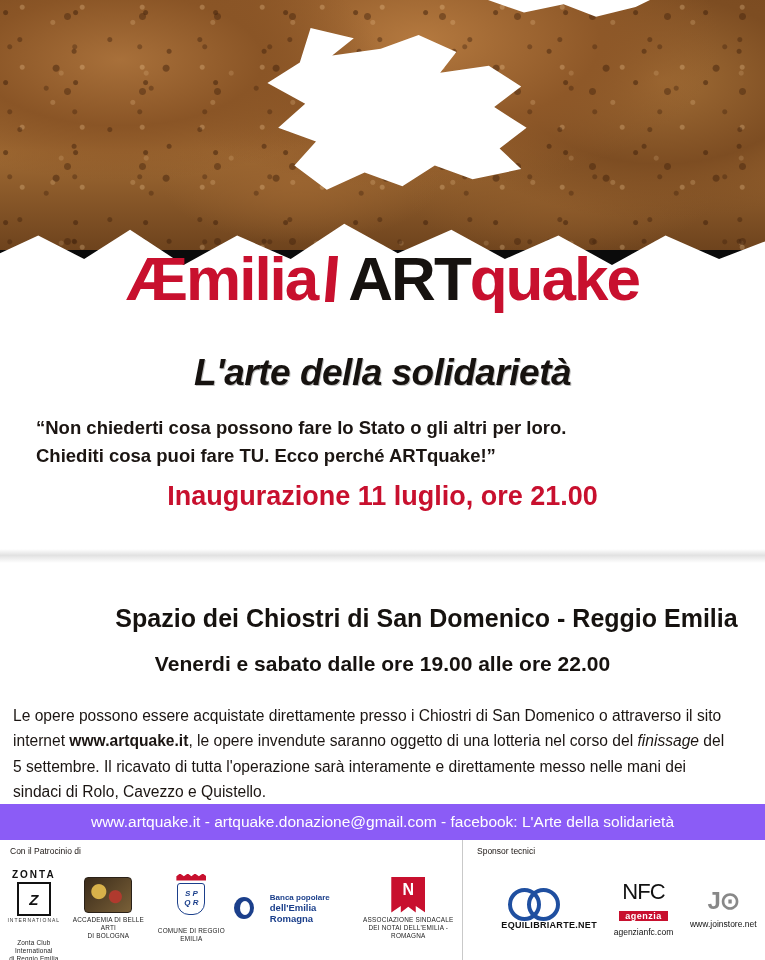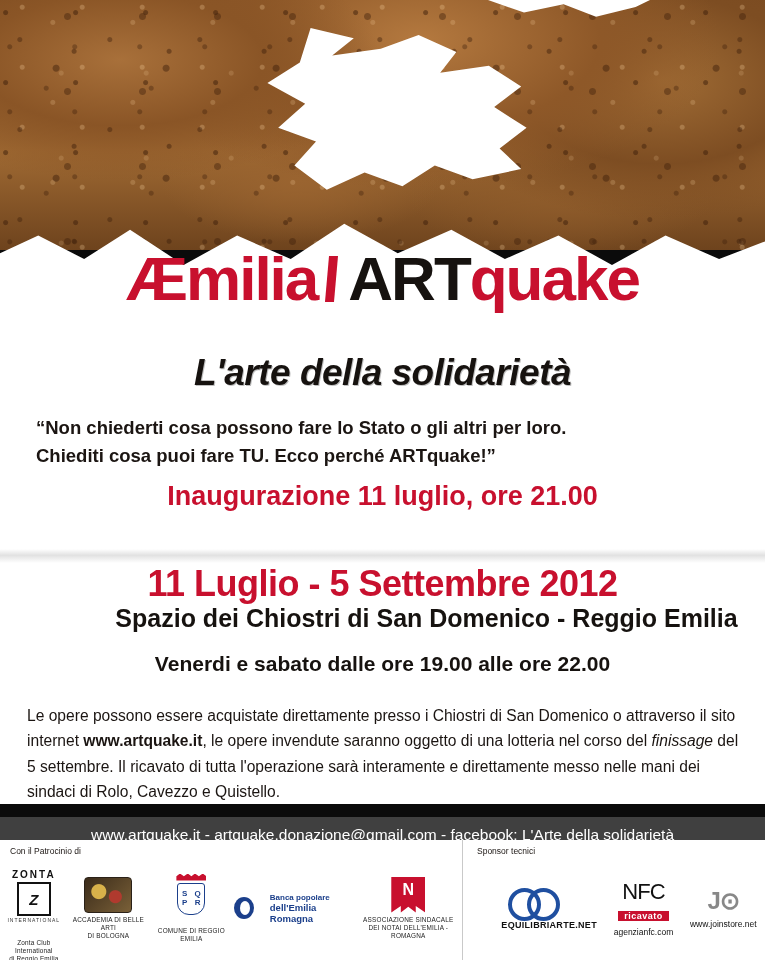--- a/index.html
+++ b/index.html
@@ -173,45 +173,44 @@
     left: 0;
     top: 652px;
     width: 765px;
     text-align: center;
     font-size: 21px;
     font-weight: bold;
     color: #16120f;
   }
   .body-copy {
     position: absolute;
-    left: 27px;
+    left: 13px;
     top: 703px;
     width: 713px;
     font-size: 15.6px;
     color: #1b1512;
     line-height: 1.62;
     text-align: left;
   }
   .body-copy b { font-weight: bold; }
   .body-copy i { font-style: italic; }
   
   .contact-bar {
     position: absolute;
     left: 0;
     top: 804px;
     width: 765px;
     height: 36px;
-    background: #404040;
+    background: #8b5cf6;
     color: #fff;
     display: flex;
     align-items: center;
     justify-content: center;
     font-size: 15.5px;
     border-bottom: 2px solid #e5e5e5;
-    margin-top: 13px;
   }
   
   .footer {
     position: absolute;
     left: 0;
     top: 840px;
     width: 765px;
     height: 120px;
     background: #fff;
     display: flex;
@@ -297,21 +296,21 @@
     background: #c8102e;
     clip-path: polygon(0 100%, 0 40%, 12% 0, 25% 40%, 38% 0, 50% 40%, 62% 0, 75% 40%, 88% 0, 100% 40%, 100% 100%);
   }
   .spqr-shield {
     width: 26px; height: 30px; margin: 2px auto 12px;
     border: 1.6px solid #1b3f8b;
     border-radius: 3px 3px 12px 12px;
     color: #1b3f8b;
     font-size: 8px; font-weight: bold;
     line-height: 1.05;
-    display: flex; flex-direction: row; align-items: center; justify-content: center;
+    display: flex; flex-direction: column; align-items: center; justify-content: center; font-style: italic;
   }
   
   .bper {
     display: flex; align-items: center; gap: 16px;
   }
   .bper-mark {
     width: 22px; height: 22px; border-radius: 50%;
     background: #1b3f8b;
     position: relative;
   }
@@ -377,21 +376,20 @@
 
   <div class="subtitle">L'arte della solidarietà</div>
 
   <div class="quote">
     <div>“Non chiederti cosa possono fare lo Stato o gli altri per loro.</div>
     <div>Chiediti cosa puoi fare TU. Ecco perché ARTquake!”</div>
   </div>
 
   <div class="opening">Inaugurazione 11 luglio, ore 21.00</div>
 
-  <div class="dates">11 Luglio - 5 Settembre 2012</div>
   <div class="venue">Spazio dei Chiostri di San Domenico - Reggio Emilia</div>
   <div class="hours">Venerdi e sabato dalle ore 19.00 alle ore 22.00</div>
 
   <div class="body-copy">
     <span>Le opere possono essere acquistate direttamente presso i Chiostri di San Domenico o attraverso</span>
     <span>il sito internet </span><b>www.artquake.it</b><span>, le opere invendute saranno oggetto di una lotteria nel corso del</span>
     <i>finissage</i><span> del 5 settembre. Il ricavato di tutta l'operazione sarà interamente e direttamente messo</span>
     <span>nelle mani dei sindaci di Rolo, Cavezzo e Quistello.</span>
   </div>
 
@@ -458,21 +456,21 @@
         <div class="logo">
           <div class="eq-mark">
             <div class="eq-c1"></div>
             <div class="eq-c2"></div>
           </div>
           <div class="eq-name">EQUILIBRIARTE.NET</div>
         </div>
 
         <div class="logo">
           <div class="nfc-main">NFC</div>
-          <div class="nfc-sub">ricavato</div>
+          <div class="nfc-sub">agenzia</div>
           <div class="nfc-url">agenzianfc.com</div>
         </div>
 
         <div class="logo">
           <div class="js-mark">J⊙</div>
           <div class="js-url">www.joinstore.net</div>
         </div>
 
       </div>
     </div>

